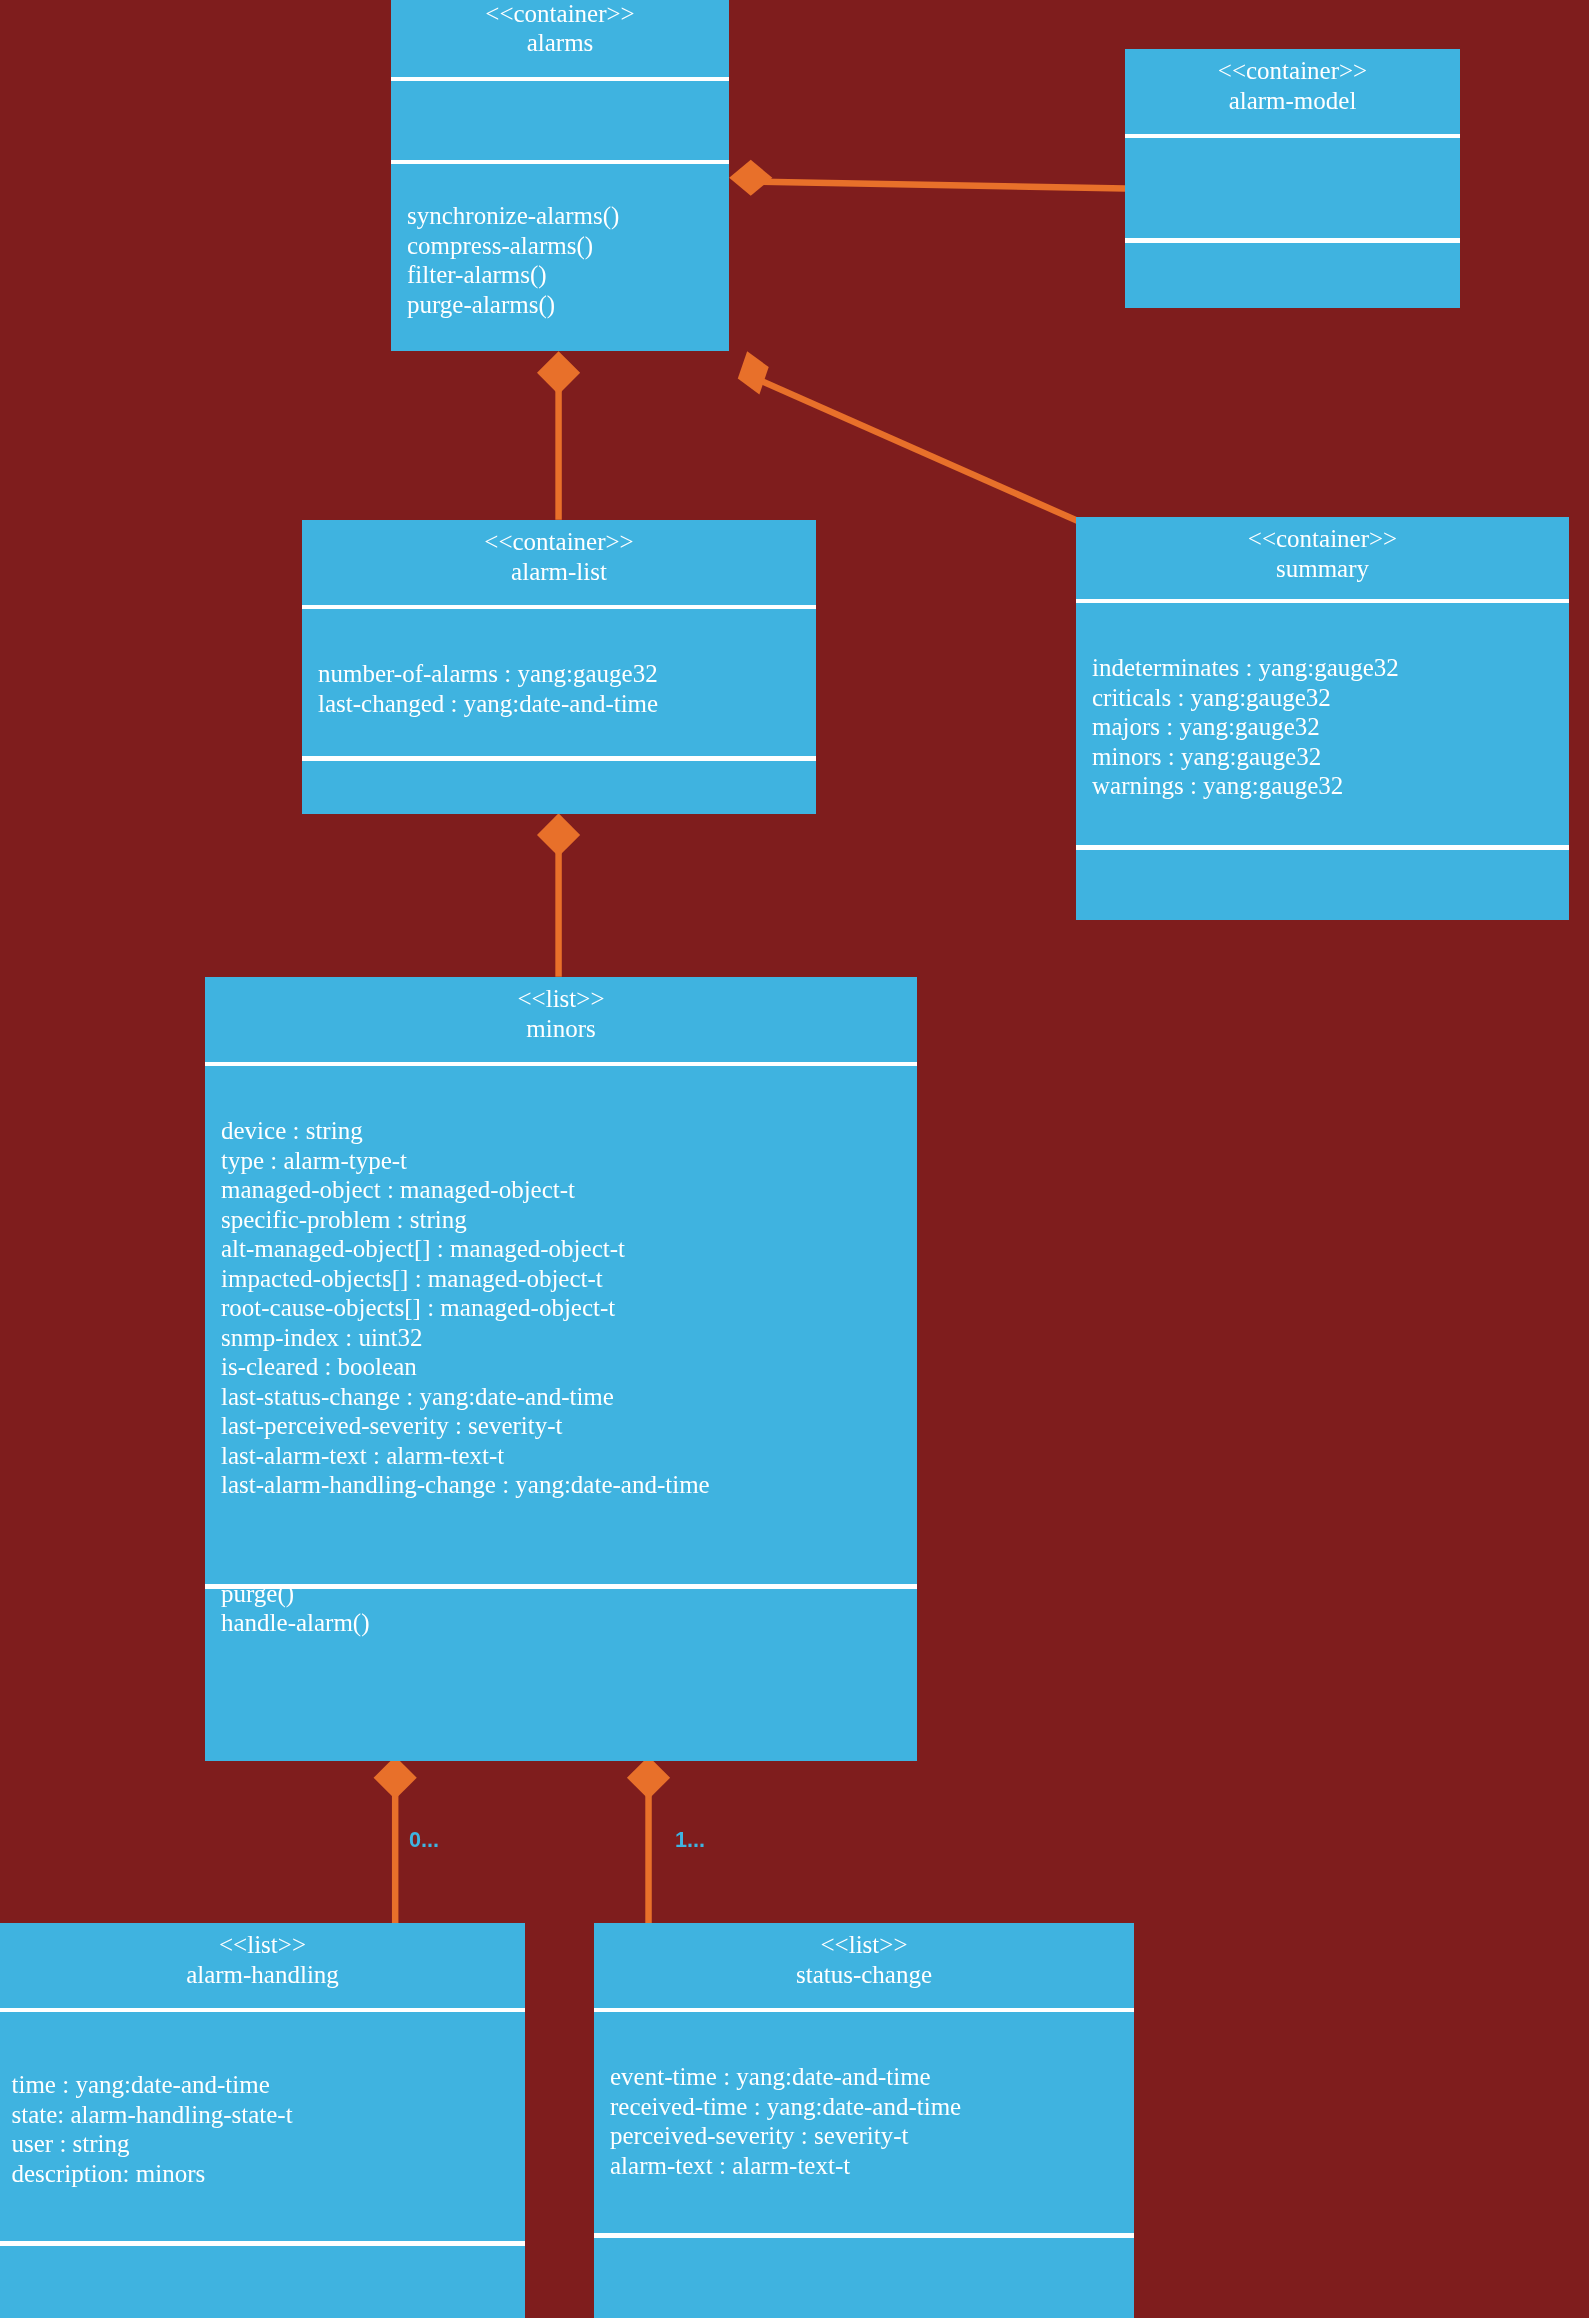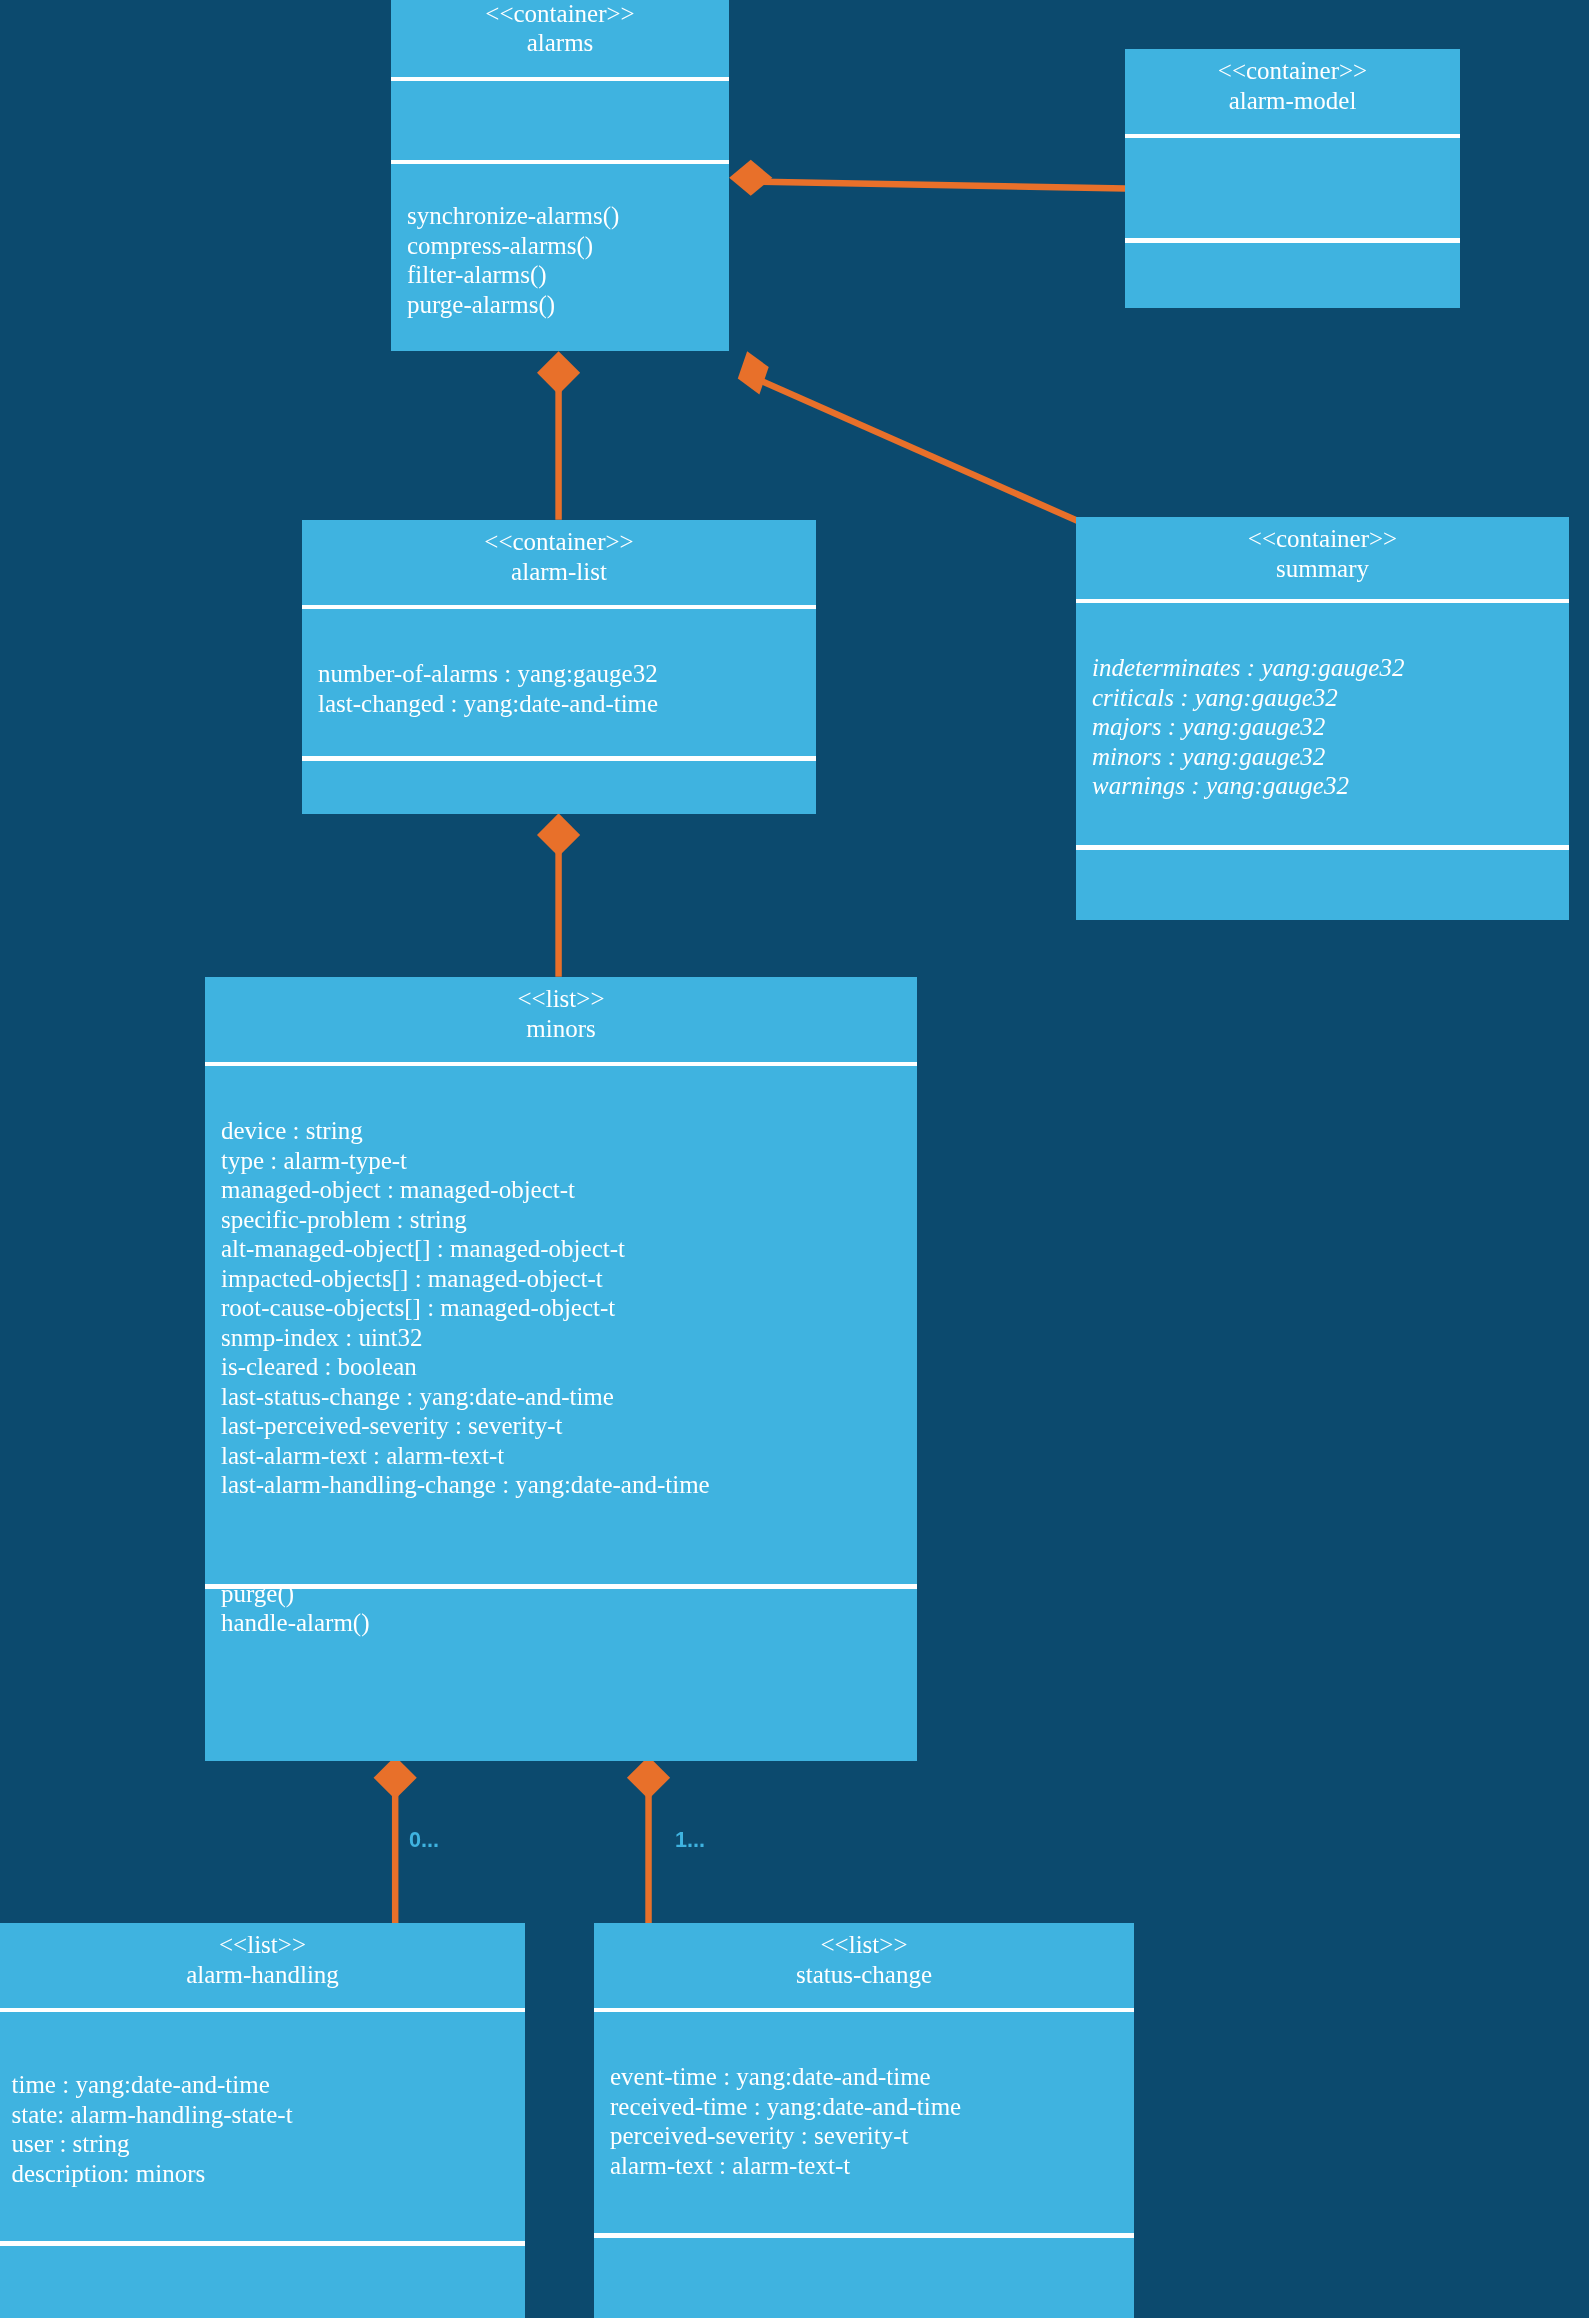--- a/index.html
+++ b/index.html
@@ -4,21 +4,21 @@
 <style>
   html, body {
     margin: 0;
     padding: 0;
     background: #000000;
   }
   #stage {
     position: relative;
     width: 1590px;
     height: 2319px;
-    background: #0c4a6e;
+    background: #7f1d1d;
     overflow: hidden;
     font-family: "Liberation Serif", "DejaVu Serif", serif;
   }
   svg.connectors {
     position: absolute;
     left: 0;
     top: 0;
     width: 1590px;
     height: 2319px;
     pointer-events: none;
@@ -139,21 +139,21 @@
     <div class="divider"></div>
     <div class="uml-ops" style="height:43px;"></div>
   </div>
 
   <div class="uml-box" id="box-summary">
     <div class="uml-header" style="height:75px;">
       <span class="uml-stereotype">&lt;&lt;container&gt;&gt;</span>
       <span class="uml-name">summary</span>
     </div>
     <div class="divider"></div>
-    <div class="uml-attrs" style="height:192px;padding-top:16px;font-style:italic;">
+    <div class="uml-attrs" style="height:192px;padding-top:16px;">
       <div class="row">indeterminates : yang:gauge32</div>
       <div class="row">criticals : yang:gauge32</div>
       <div class="row">majors : yang:gauge32</div>
       <div class="row">minors : yang:gauge32</div>
       <div class="row">warnings : yang:gauge32</div>
     </div>
     <div class="divider"></div>
     <div class="uml-ops" style="height:50px;"></div>
   </div>
 

